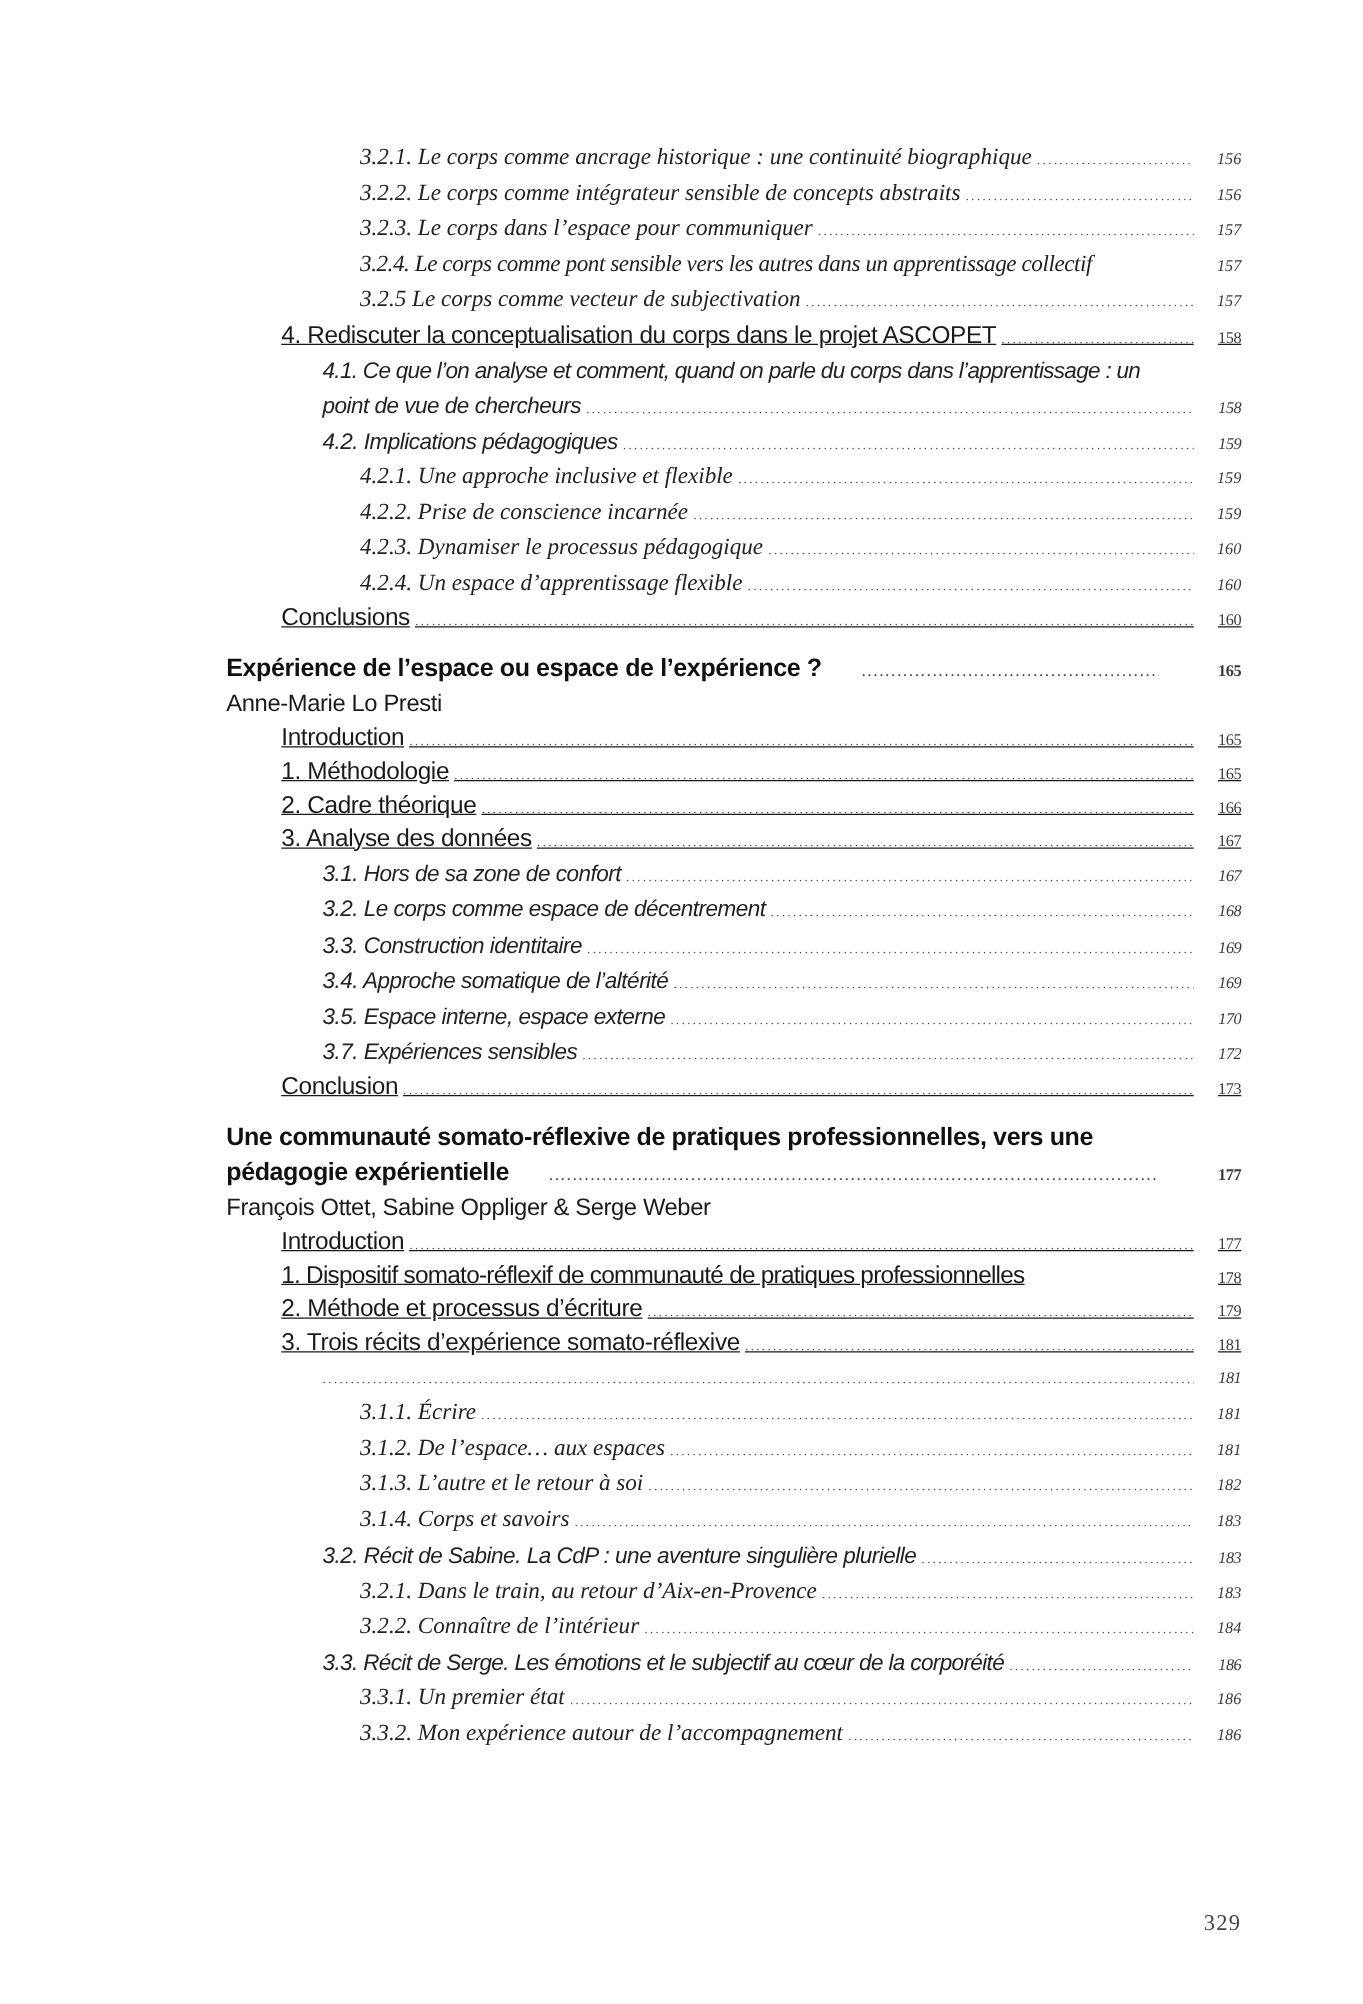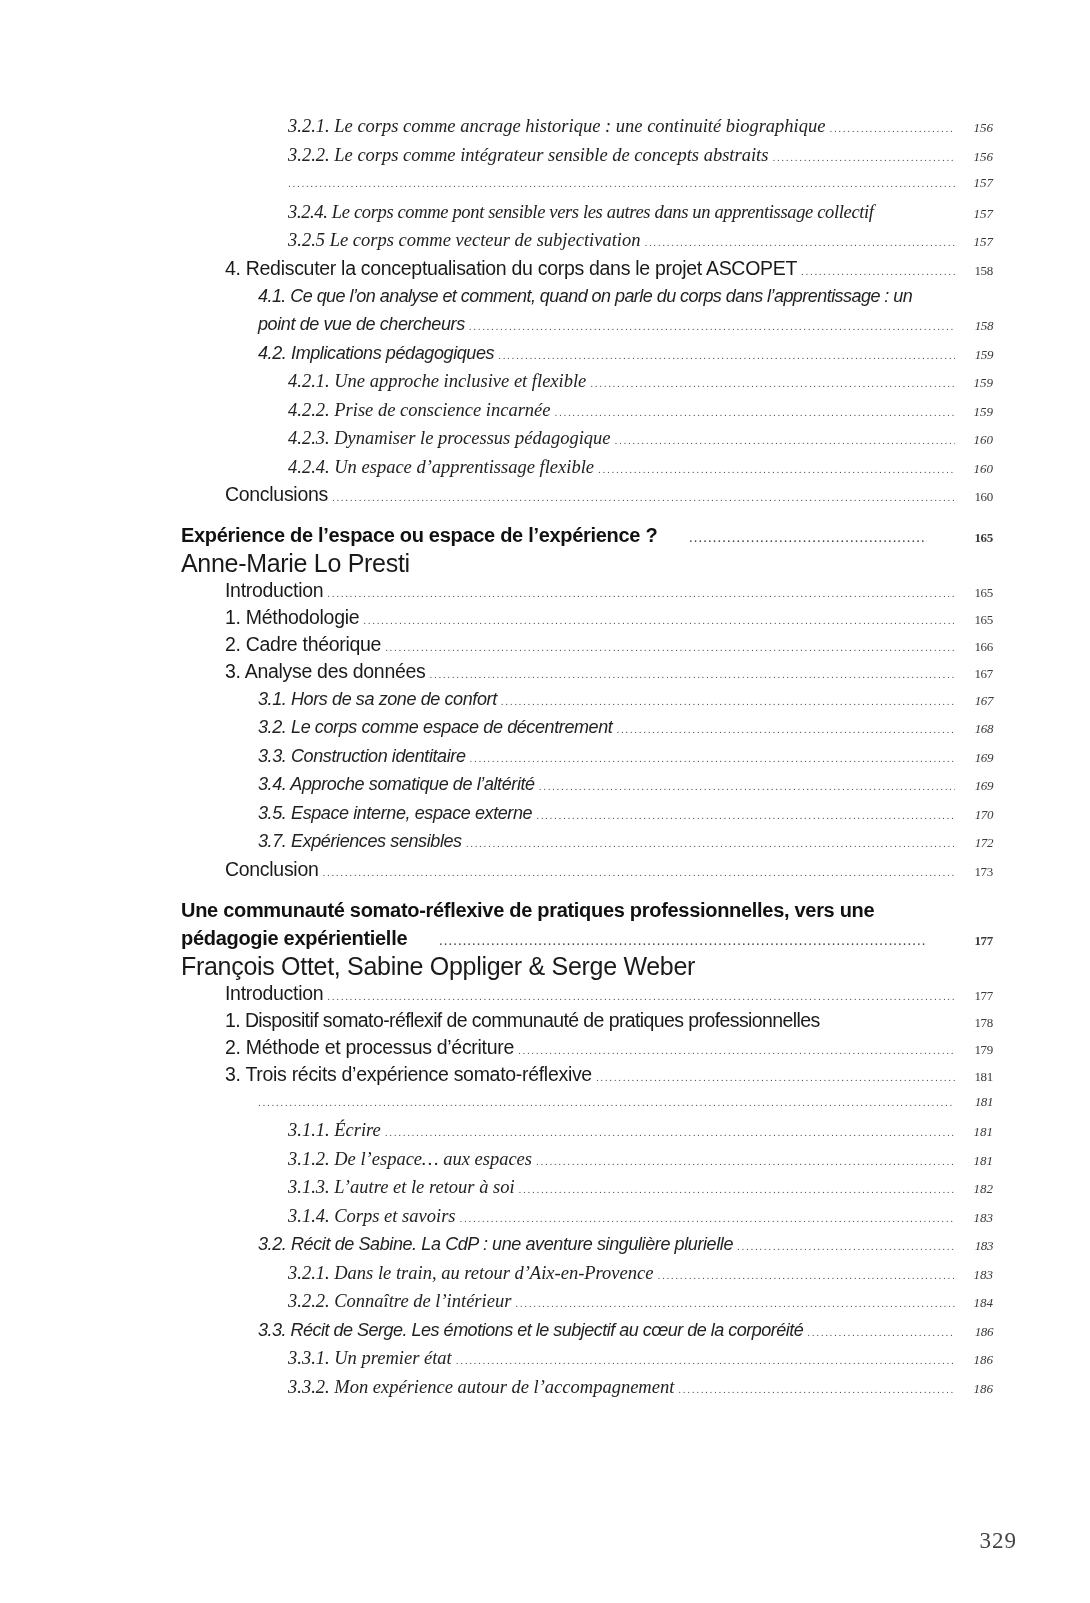--- a/index.html
+++ b/index.html
@@ -7,52 +7,53 @@
   .page { position: absolute; left: 0; top: 0; width: 1090px; height: 1603px; margin-left: 20px; }
   .toc { position: absolute; left: 0; top: 112px; width: 1090px; }
   .row { position: relative; display: flex; align-items: baseline; width: 812px; left: 161px; box-sizing: border-box; }
   .row .label { white-space: nowrap; flex: 0 0 auto; padding-right: 4px; }
   .row .dots { flex: 1 1 auto; overflow: hidden; white-space: nowrap; color: #444; font-family: "DejaVu Serif", serif; font-size: 9px; letter-spacing: 1.6px; min-width: 0; }
   .row .dots::before { content: "..........................................................................................................................................................................................................................................................................................................."; }
   .row .page-num { flex: 0 0 auto; width: 38px; text-align: right; font-family: "Liberation Serif", serif; font-size: 13px; color: #3a3a3a; }
   .row.nodots .dots::before { content: ""; }
 
   .lvl0 { padding-left: 0; gap: 28px; }
-  .lvl1 { padding-left: 44px; }
+  .lvl1 { padding-left: 44px; text-decoration: underline; }
   .lvl2 { padding-left: 77px; }
   .lvl3 { padding-left: 107px; }
   .upright { font-family: "Liberation Sans", sans-serif; font-size: 19.5px; letter-spacing: -0.3px; color: #1a1a1a; transform-origin: left; }
   .italic-sans { font-family: "Liberation Sans", sans-serif; font-style: italic; font-size: 18px; letter-spacing: -0.4px; color: #222; }
   .italic-serif { font-family: "Liberation Serif", serif; font-style: italic; font-size: 18.5px; color: #222; }
   .bold { font-family: "Liberation Sans", sans-serif; font-weight: bold; font-size: 20px; letter-spacing: -0.3px; color: #111; }
-  .author { font-family: "Liberation Sans", sans-serif; font-size: 25px; letter-spacing: -0.3px; color: #1a1a1a; }
+  .author { font-family: "Liberation Sans", sans-serif; font-size: 19px; letter-spacing: -0.3px; color: #1a1a1a; }
 
   .h28 { height: 28.5px; line-height: 28.5px; }
   .h27 { height: 27px; line-height: 27px; }
   .gap { height: 13px; }
 
-  .folio { position: absolute; left: 944px; top: 1528px; width: 53px; text-align: right; font-family: "Liberation Serif", serif; font-size: 23px; color: #444; letter-spacing: 1px; }
+  .folio { position: absolute; left: 920px; top: 1528px; width: 53px; text-align: right; font-family: "Liberation Serif", serif; font-size: 18px; color: #444; letter-spacing: 1px; }
 </style>
 </head>
 <body>
 
 <div class="page">
   <div class="toc">
 
     <div class="row lvl3 h28 italic-serif">
         <span class="label">3.2.1. Le corps comme ancrage historique : une continuité biographique</span>
         <span class="dots"></span>
         <span class="page-num">156</span>
       </div>
     <div class="row lvl3 h28 italic-serif">
         <span class="label">3.2.2. Le corps comme intégrateur sensible de concepts abstraits</span>
         <span class="dots"></span>
         <span class="page-num">156</span>
       </div>
     <div class="row lvl3 h28 italic-serif">
+        <span class="label">3.2.3. Le corps dans l’espace pour communiquer</span>
         <span class="dots"></span>
         <span class="page-num">157</span>
       </div>
     <div class="row lvl3 h28 italic-serif nodots">
         <span class="label" style="letter-spacing:-0.35px">3.2.4. Le corps comme pont sensible vers les autres dans un apprentissage collectif</span>
         <span class="dots"></span>
         <span class="page-num">157</span>
       </div>
     <div class="row lvl3 h28 italic-serif">
         <span class="label">3.2.5 Le corps comme vecteur de subjectivation</span>

